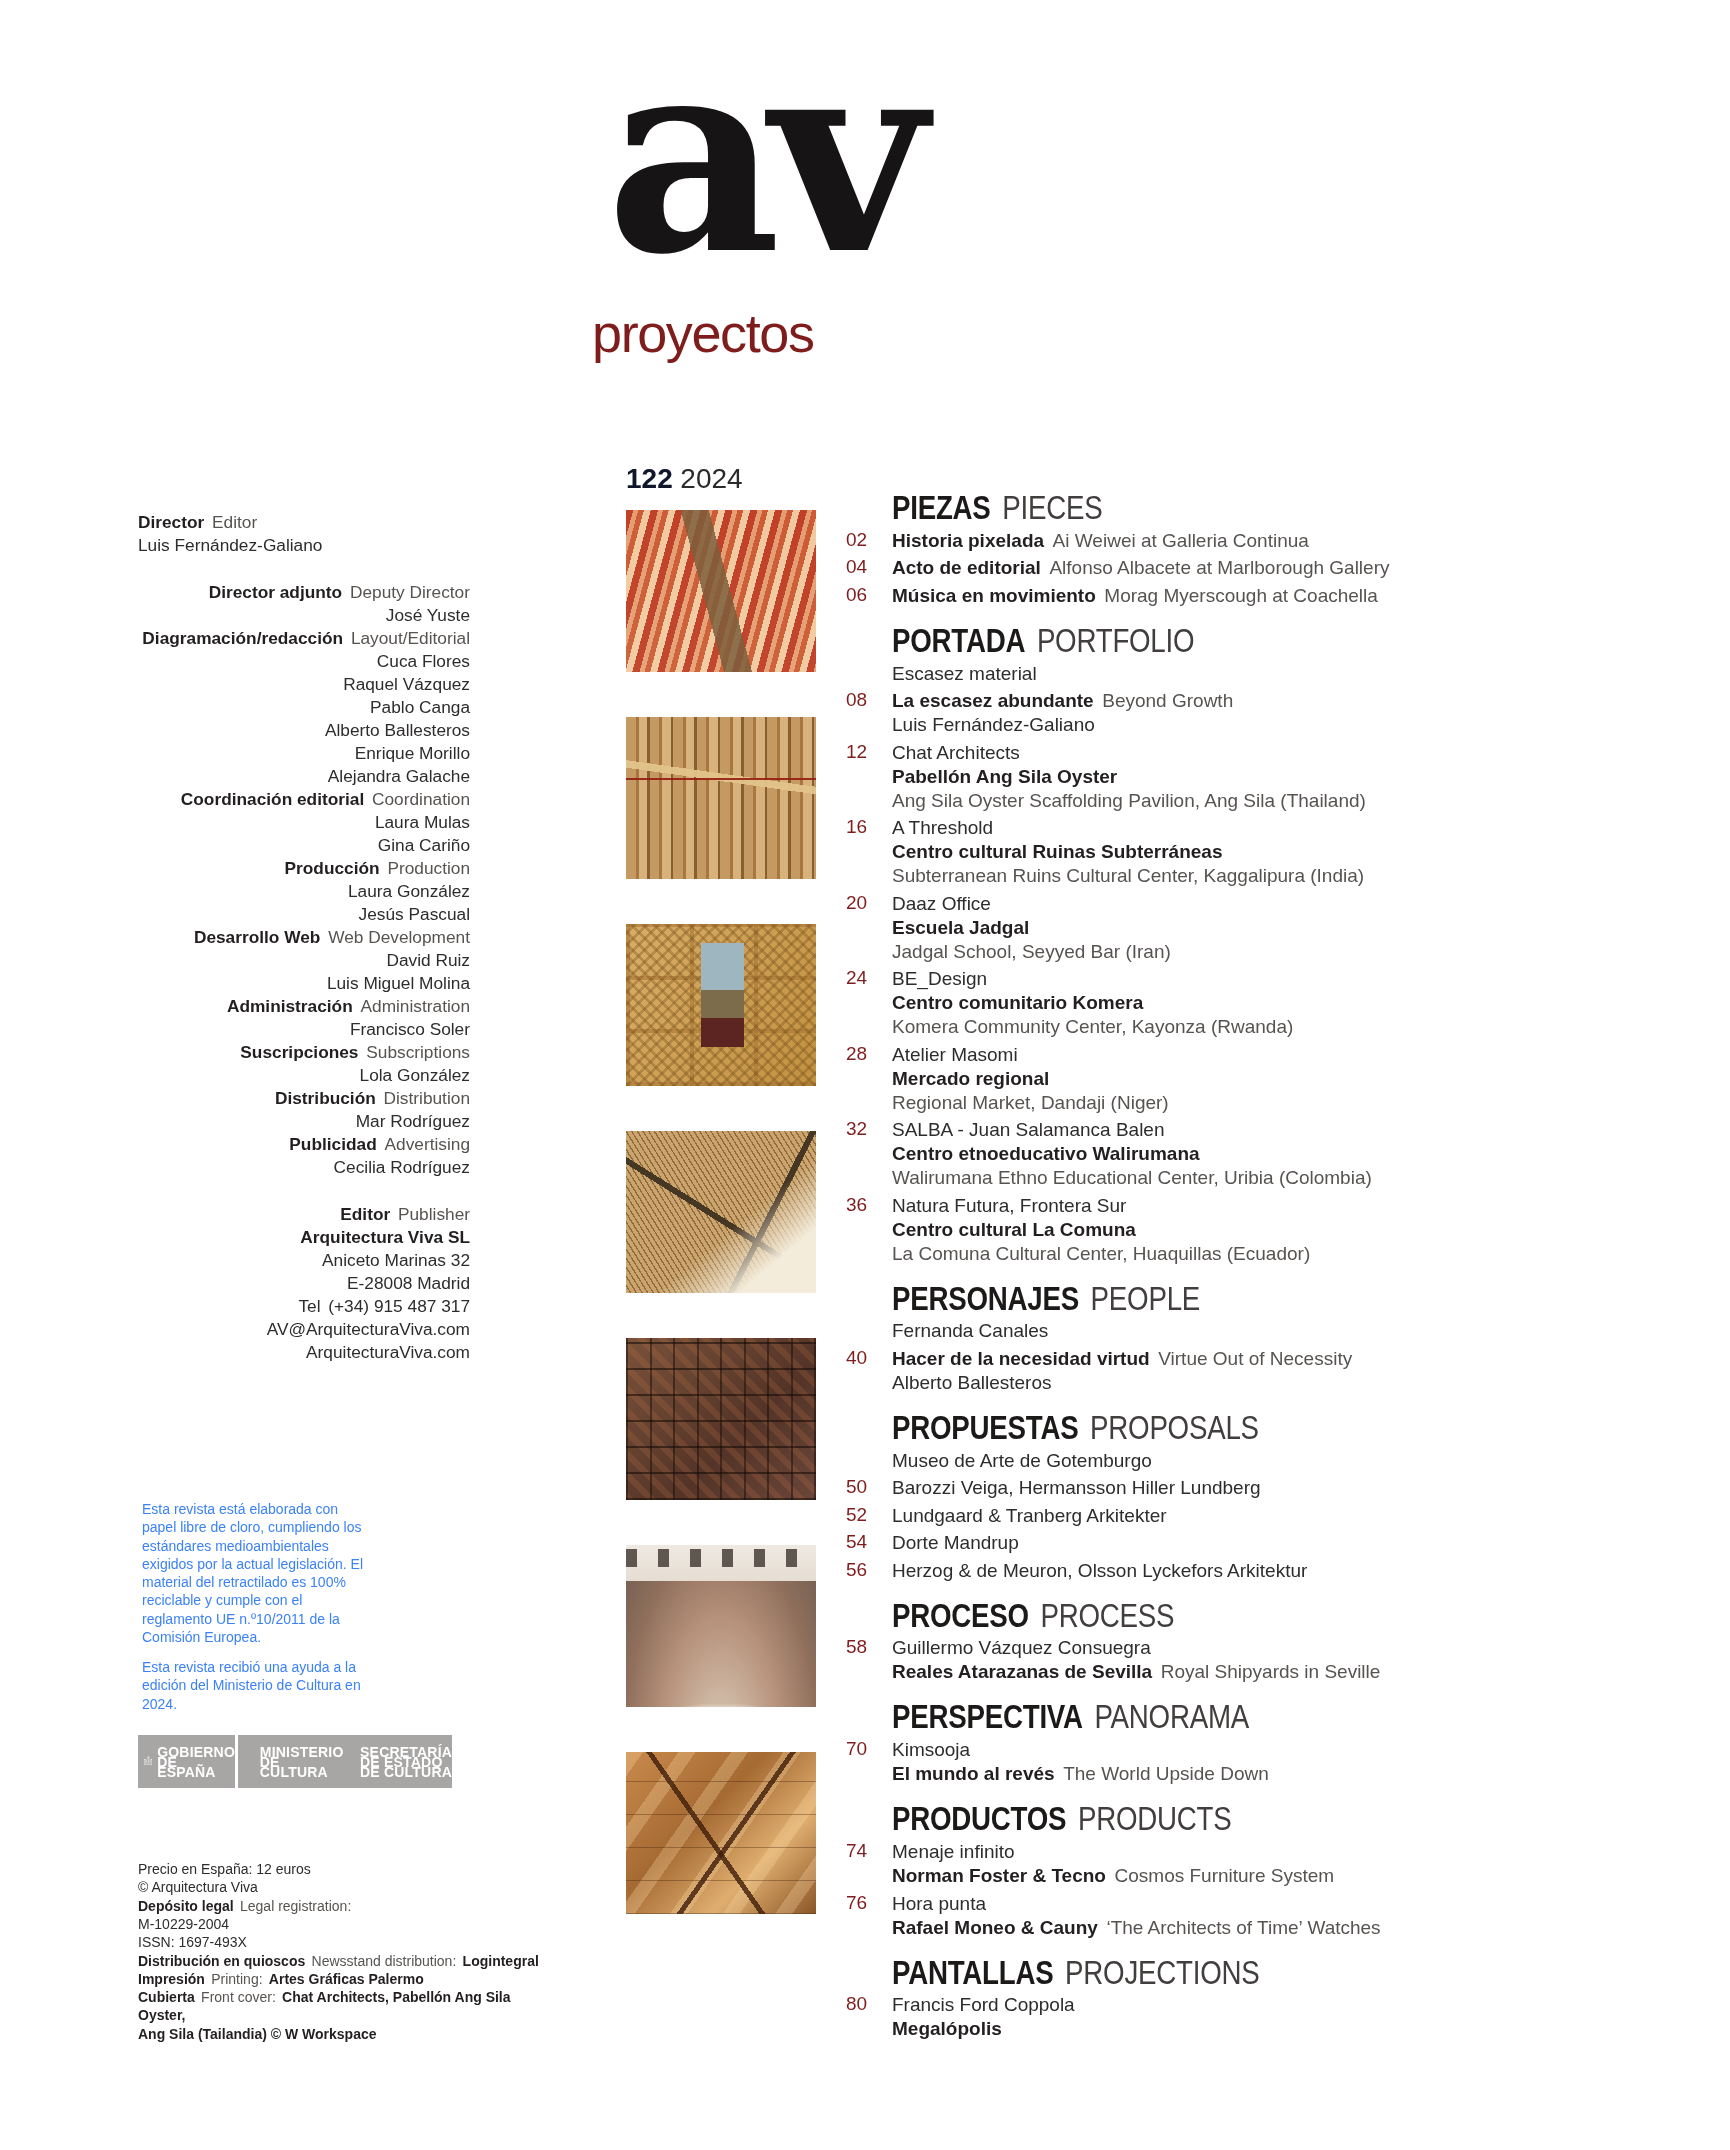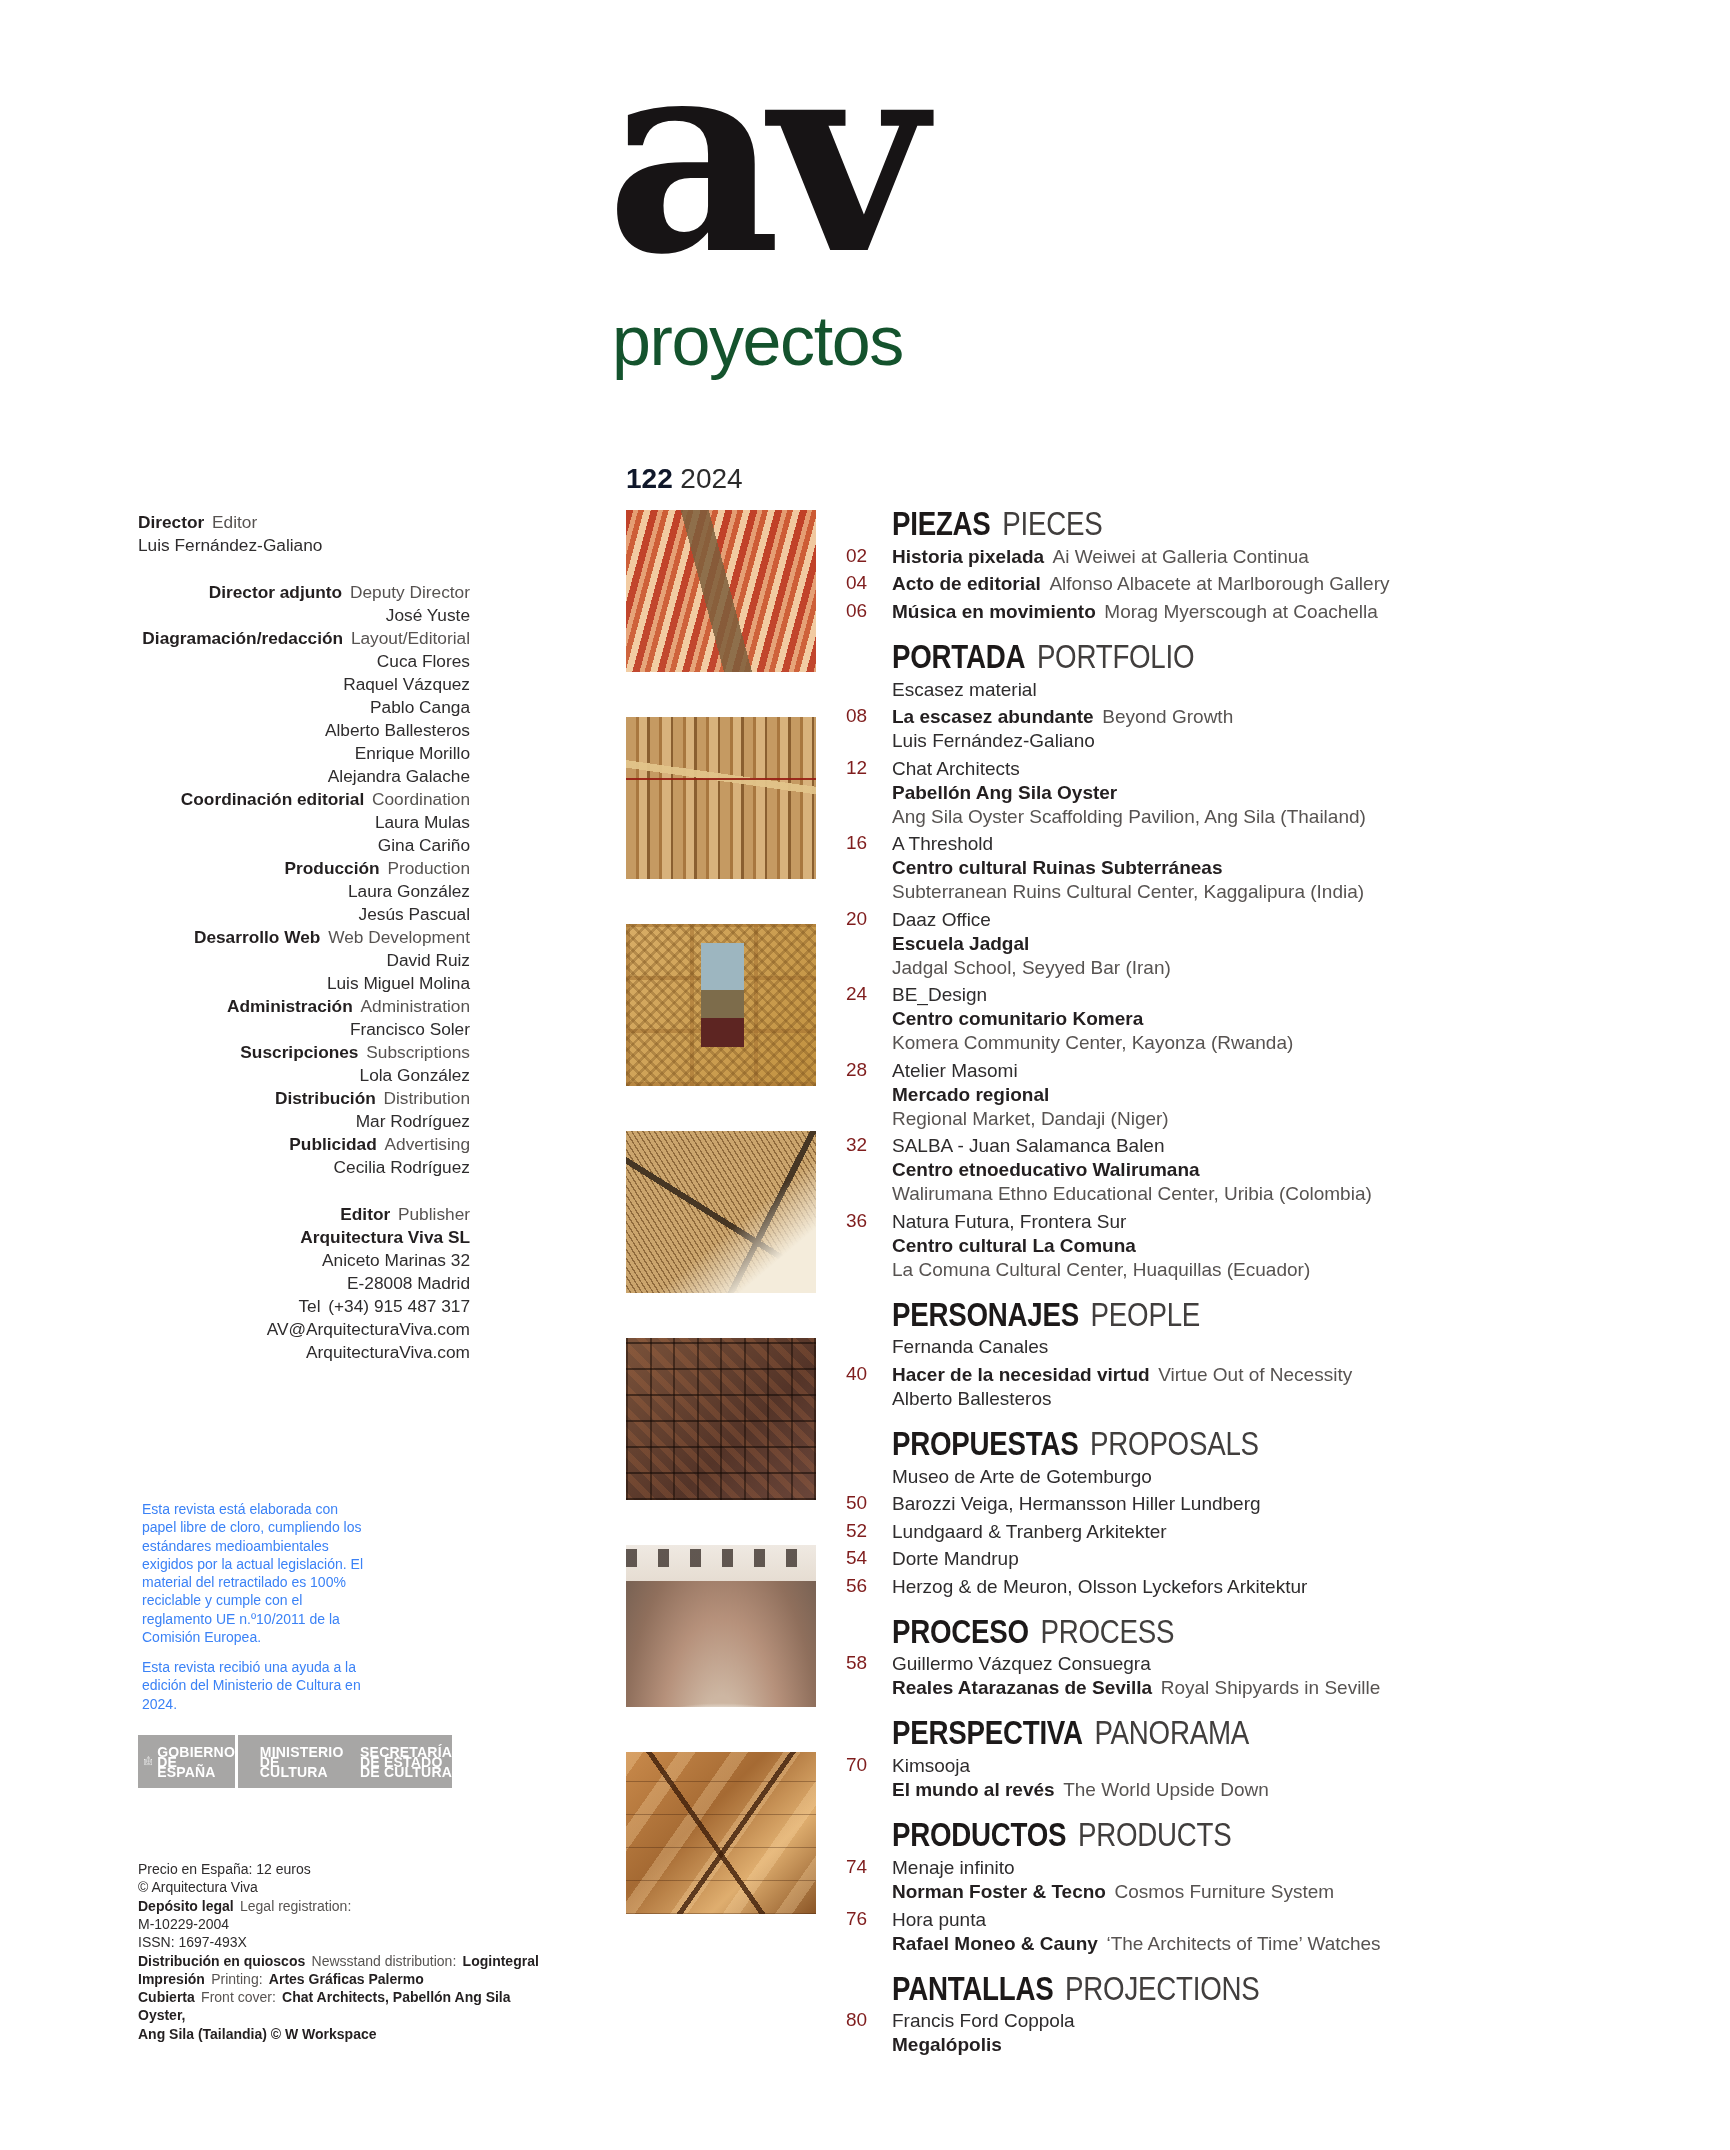--- a/index.html
+++ b/index.html
@@ -11,22 +11,22 @@
   }
   .page{position:absolute;inset:0;overflow:hidden;}
 
   
   .logo-av{
     position:absolute;left:606px;top:5.5px;
     font-family:"DejaVu Serif", serif;font-weight:700;
     font-size:270px;line-height:298px;letter-spacing:-11px;color:#171415;
   }
   .logo-proyectos{
-    position:absolute;left:612px;top:305px;
-    font-size:70px;line-height:1.05;letter-spacing:-1.4px;color:#14532d;font-weight:400;
+    position:absolute;left:592px;top:305px;
+    font-size:54px;line-height:1.05;letter-spacing:-1.4px;color:#7f1d1d;font-weight:400;
   }
   .issue{position:absolute;left:626px;top:465px;font-size:28px;line-height:1;}
   .issue-num{font-weight:700;color:#0f172a;}
   .issue-year{font-weight:400;color:#2b2b2b;margin-left:7.6px;}
 
   
   .masthead{position:absolute;left:138px;top:511px;width:332px;font-size:17.3px;line-height:23px;}
   .mh-group + .mh-group{margin-top:24px;text-align:right;}
   .part + .part{margin-left:.45em;}
   .part-b{font-weight:700;color:#231f20;}
@@ -93,21 +93,21 @@
   .photo-p7{
     background:
       repeating-linear-gradient(0deg, rgba(62,30,10,.35) 0 1.4px, transparent 1.4px 33px),
       linear-gradient(55deg, transparent 0 44%, rgba(62,30,10,.8) 44% 46%, transparent 46%),
       linear-gradient(-55deg, transparent 0 44%, rgba(62,30,10,.8) 44% 46%, transparent 46%),
       repeating-linear-gradient(125deg, rgba(255,221,170,.28) 0 14px, transparent 14px 43px),
       linear-gradient(135deg,#c98a4b,#a56a33 40%,#dfae6f 70%,#8a5526);
   }
 
   
-  .toc{position:absolute;left:846px;top:507px;width:879px;font-size:19px;}
+  .toc{position:absolute;left:846px;top:491px;width:879px;font-size:19px;}
   .toc-section{margin-top:16px;}
   .toc-section:first-child{margin-top:0;}
   .toc-header{font-size:33px;line-height:33px;margin-bottom:4.8px;padding-left:46px;white-space:nowrap;}
   .cond{display:inline-block;transform:scaleX(.84);transform-origin:0 50%;}
   .toc-es{font-weight:700;color:#1c1919;letter-spacing:-0.3px;}
   .toc-en{font-weight:400;color:#413e3d;margin-left:.42em;letter-spacing:-0.3px;}
   .toc-item{position:relative;padding-left:46px;margin-top:3.5px;}
   .toc-num{position:absolute;left:0;top:0;width:33px;color:#7f1d1d;font-weight:400;}
   .toc-line{line-height:24px;}
 </style>

